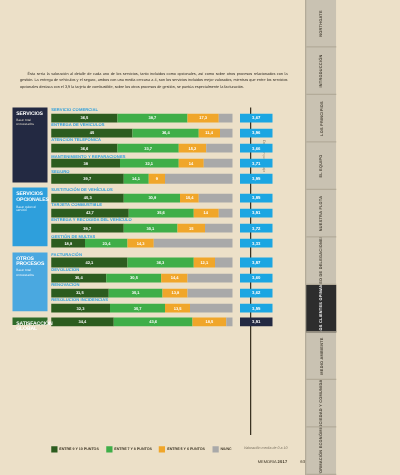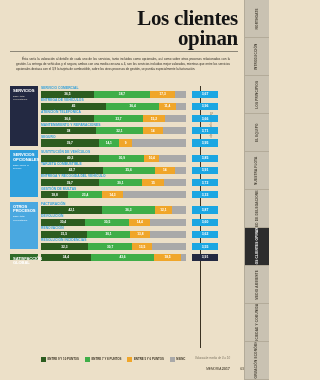--- a/index.html
+++ b/index.html
@@ -159,26 +159,20 @@
     line-height:3.6px;
   }
   .tab.active { background:#2d2d2d; }
   .tab.active span { color:#ffffff; }
 </style>
 </head>
 <body>
 
 <div class="page">
 
-  <div class="header">
-    <div class="title">
-      <span>Los clientes</span>
-      <span class="l2">opinan</span>
-    </div>
-  </div>
 
   <div class="intro">Ésta sería la valoración al detalle de cada uno de los servicios, tanto incluidos como opcionales, así como sobre otros procesos relacionados con la gestión. La entrega de vehículos y el seguro, ambos con una media cercana a 4, son los servicios incluidos mejor valorados, mientras que entre los servicios opcionales destaca con el 3,9 la tarjeta de combustible, sobre los otros procesos de gestión, se puntúa especialmente la facturación.</div>
 
   <div class="chart">
     <div class="meanline"></div>
     <div class="axiscap">Datos en porcentaje</div>
     <div class="rows" id="rows-host">
         <div class="row" style="top: 0px;">
           <div class="rlabel">SERVICIO COMERCIAL</div>
           <div class="bar">

